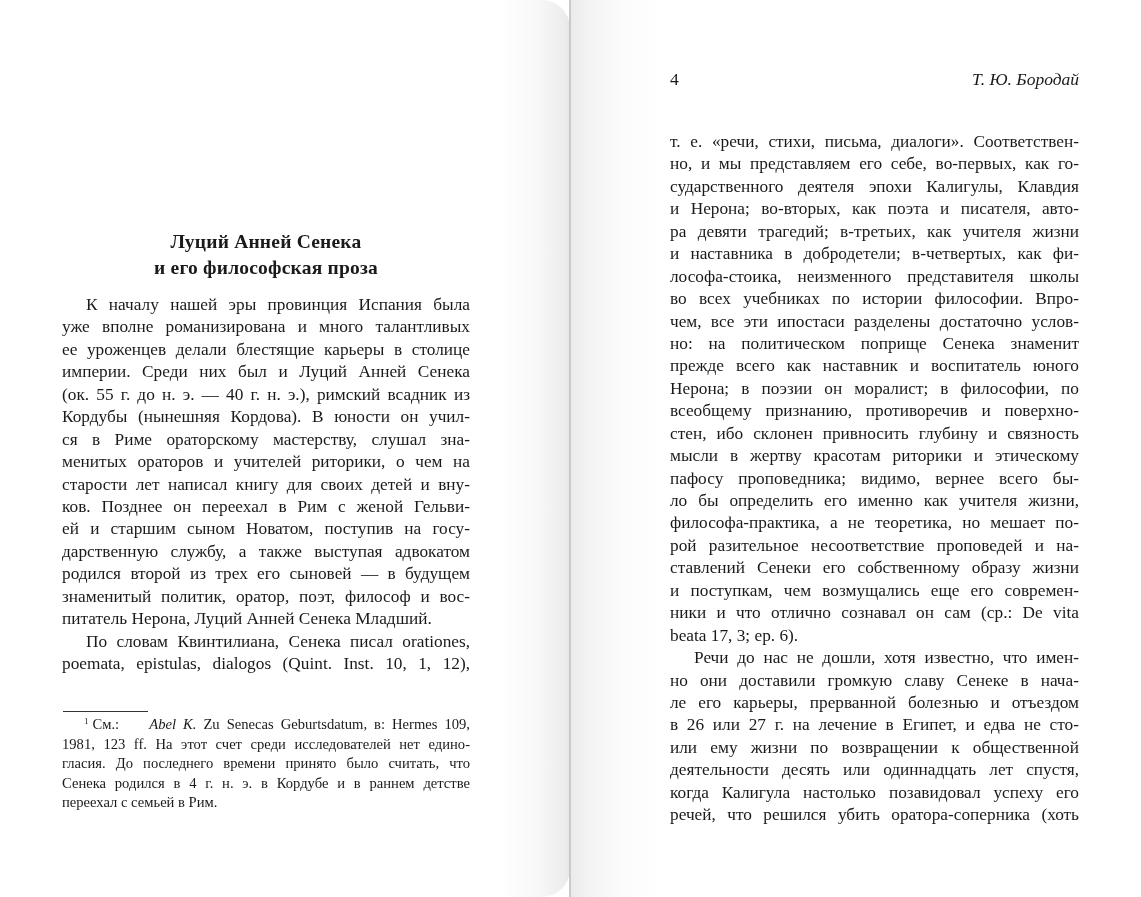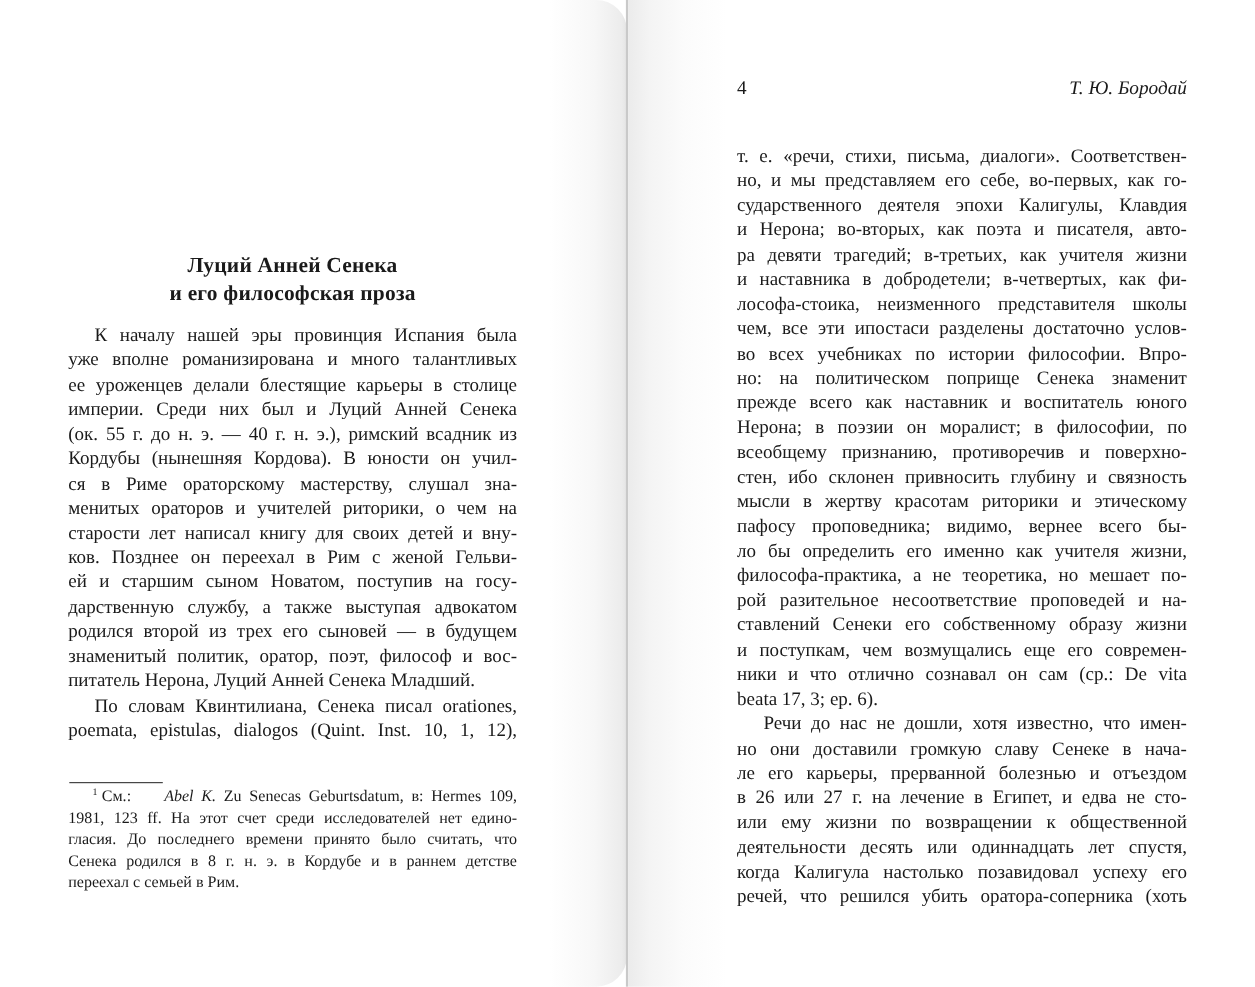--- a/index.html
+++ b/index.html
@@ -72,42 +72,42 @@
       <span class="line last">питатель Нерона, Луций Анней Сенека Младший.</span>
       <span class="line indent">По словам Квинтилиана, Сенека писал orationes,</span>
       <span class="line">poemata, epistulas, dialogos (Quint. Inst. 10, 1, 12),</span>
     </div>
 
     <div class="footnote-rule"></div>
     <div class="footnotes">
       <span class="line indent"><span class="fnmark">1</span><span>См.:</span> <em>Abel K.</em> <span>Zu Senecas Geburtsdatum, в: Hermes 109,</span></span>
       <span class="line">1981, 123 ff. На этот счет среди исследователей нет едино-</span>
       <span class="line">гласия. До последнего времени принято было считать, что</span>
-      <span class="line">Сенека родился в 8 г. н. э. в Кордубе и в раннем детстве</span>
+      <span class="line">Сенека родился в 4 г. н. э. в Кордубе и в раннем детстве</span>
       <span class="line last">переехал с семьей в Рим.</span>
     </div>
   </div>
 
   <div class="gutter-line"></div>
 
   <div class="page page-right"></div>
 
   <div class="running-head page-number">4</div>
   <div class="running-head running-title">Т. Ю. Бородай</div>
 
   <div class="text-block right-body">
     <span class="line">т. е. «речи, стихи, письма, диалоги». Соответствен-</span>
     <span class="line">но, и мы представляем его себе, во-первых, как го-</span>
     <span class="line">сударственного деятеля эпохи Калигулы, Клавдия</span>
     <span class="line">и Нерона; во-вторых, как поэта и писателя, авто-</span>
     <span class="line">ра девяти трагедий; в-третьих, как учителя жизни</span>
     <span class="line">и наставника в добродетели; в-четвертых, как фи-</span>
     <span class="line">лософа-стоика, неизменного представителя школы</span>
+    <span class="line">во всех учебниках по истории философии. Впро-</span>
     <span class="line">чем, все эти ипостаси разделены достаточно услов-</span>
-    <span class="line">во всех учебниках по истории философии. Впро-</span>
     <span class="line">но: на политическом поприще Сенека знаменит</span>
     <span class="line">прежде всего как наставник и воспитатель юного</span>
     <span class="line">Нерона; в поэзии он моралист; в философии, по</span>
     <span class="line">всеобщему признанию, противоречив и поверхно-</span>
     <span class="line">стен, ибо склонен привносить глубину и связность</span>
     <span class="line">мысли в жертву красотам риторики и этическому</span>
     <span class="line">пафосу проповедника; видимо, вернее всего бы-</span>
     <span class="line">ло бы определить его именно как учителя жизни,</span>
     <span class="line">философа-практика, а не теоретика, но мешает по-</span>
     <span class="line">рой разительное несоответствие проповедей и на-</span>

